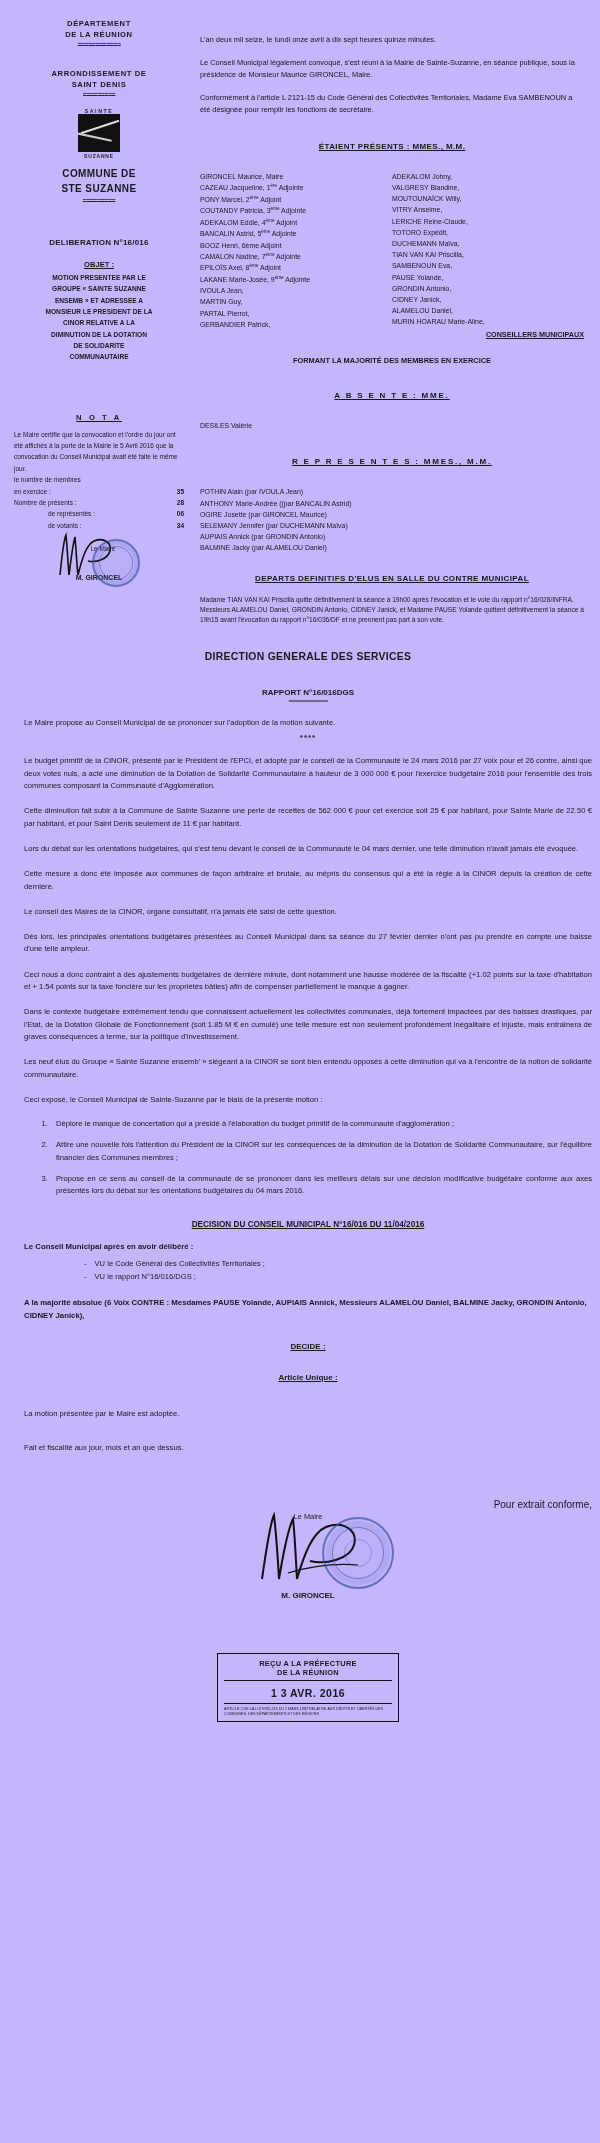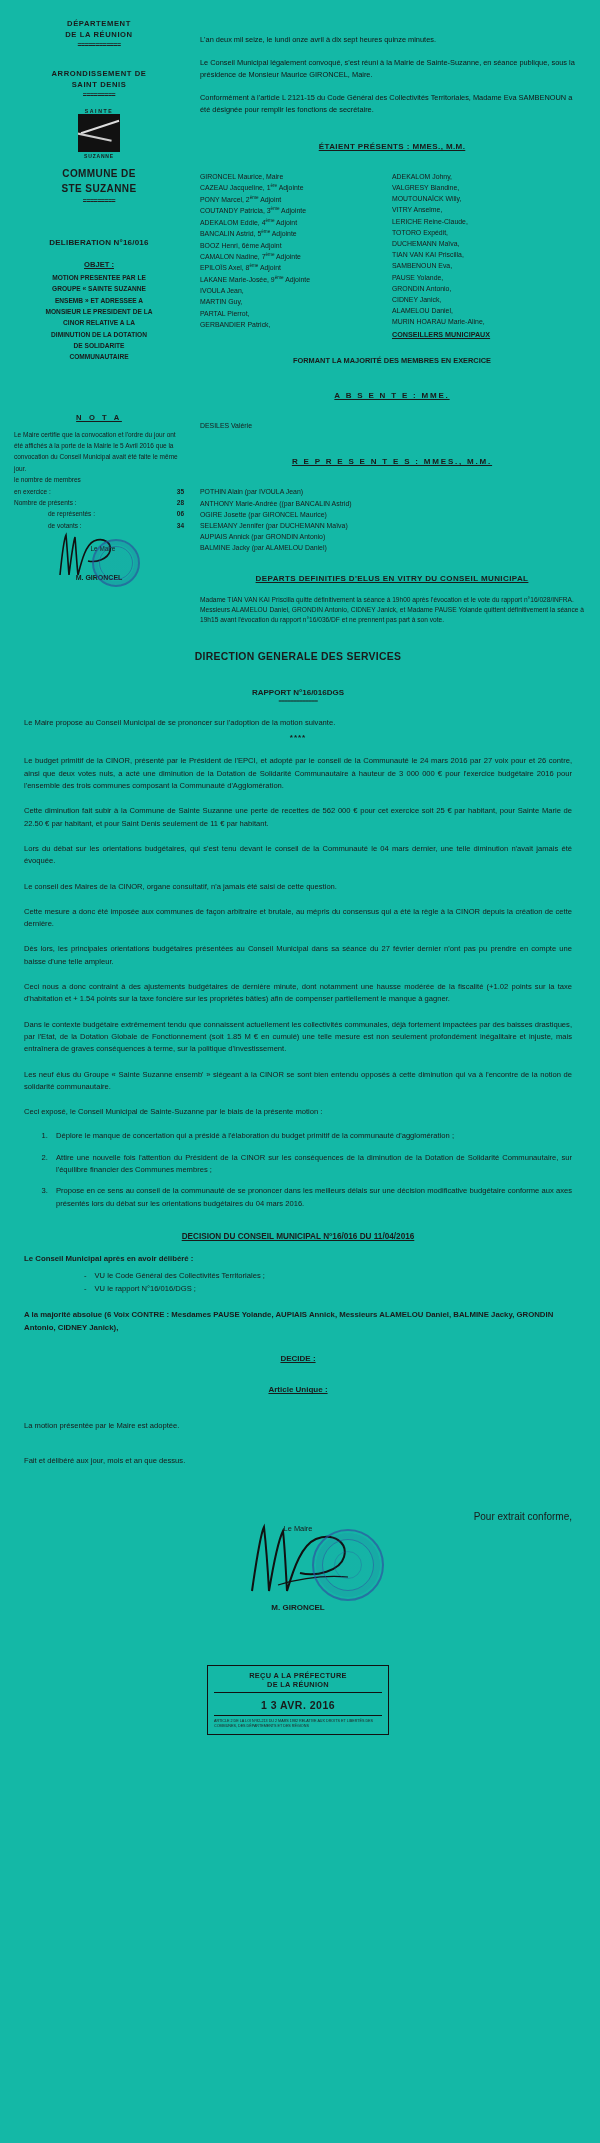--- a/index.html
+++ b/index.html
@@ -9,21 +9,21 @@
     background: #ffffff;
     font-family: "Liberation Sans", sans-serif;
     color: #1a1a1a;
     -webkit-font-smoothing: antialiased;
   }
   .page {
     width: 600px;
     min-height: 2143px;
     position: relative;
     padding: 0;
-    background: #14b8a6;
+    background: #c4b5fd;
   }
 
   
   .header {
     display: flex;
     padding: 12px 8px 0 8px;
   }
   .col-left {
     width: 182px;
     flex: 0 0 182px;
@@ -148,20 +148,21 @@
   }
   .names-col { width: 50%; }
   .names-col .nm { white-space: nowrap; }
   sup { font-size: 4.6px; vertical-align: super; }
 
   .conseillers {
     font-weight: bold;
     text-decoration: underline;
     font-size: 7.2px;
     margin-top: 1px;
+    text-align: right;
   }
 
   .formant {
     text-align: center;
     font-size: 7.4px;
     font-weight: bold;
     margin: 16px 0 0 0;
   }
 
   
@@ -223,21 +224,21 @@
   }
   .stamp-circ:before {
     content:"";
     position:absolute; left:5px; top:5px; right:5px; bottom:5px;
     border: 1px solid #2c4a9a; border-radius: 50%;
     opacity:.8;
   }
 
   
   .full {
-    padding: 0 28px 0 24px;
+    padding: 0 8px 0 24px;
   }
   .dgs-title {
     text-align: center;
     font-size: 10.4px;
     font-weight: bold;
     margin-top: 26px;
     letter-spacing: .3px;
   }
   .rapport {
     text-align: center;
@@ -492,43 +493,43 @@
       <div class="section-head wide">R E P R E S E N T E S :  MMES., M.M.</div>
       <div style="font-size:6.9px;line-height:1.62;" id="replist">
           <div class="">POTHIN Alain (par IVOULA Jean)</div>
           <div class="">ANTHONY Marie-Andrée ((par BANCALIN Astrid)</div>
           <div class="">OGIRE Josette (par GIRONCEL Maurice)</div>
           <div class="">SELEMANY Jennifer (par DUCHEMANN Maïva)</div>
           <div class="">AUPIAIS Annick (par GRONDIN Antonio)</div>
           <div class="">BALMINE Jacky (par ALAMELOU Daniel)</div>
         </div>
 
-      <div class="section-head" style="margin:20px 0 12px 0;">DEPARTS DEFINITIFS D'ELUS EN VITRY DU CONSEIL MUNICIPAL</div>
+      <div class="section-head" style="margin:20px 0 12px 0;">DEPARTS DEFINITIFS D'ELUS EN SALLE DU CONTRE MUNICIPAL</div>
       <div style="font-size:6.6px;line-height:1.55;text-align:justify;">Madame TIAN VAN KAI Priscilla quitte définitivement la séance à 19h00 après l'évocation et le vote du rapport n°16/028/INFRA.</div>
       <div style="font-size:6.6px;line-height:1.55;text-align:justify;">Messieurs ALAMELOU Daniel, GRONDIN Antonio, CIDNEY Janick, et Madame PAUSE Yolande quittent définitivement la séance à 19h15 avant l'évocation du rapport n°16/036/DF et ne prennent pas part à son vote.</div>
     </div>
   </div>
 
   <div class="full">
 
     <div class="dgs-title">DIRECTION GENERALE DES SERVICES</div>
 
     <div class="rapport">
       <span>RAPPORT N°16/016DGS</span>
       <span class="eq">=============</span>
     </div>
 
 
     <p class="p">Le Maire propose  au Conseil Municipal de  se prononcer sur l'adoption de la motion suivante.</p>
     <div class="stars">****</div>
     <p class="p">Le budget primitif de la CINOR, présenté par le Président de l'EPCI, et adopté par le conseil de la Communauté le 24 mars 2016 par 27 voix pour et 26 contre, ainsi que deux votes nuls, a acté une diminution de la Dotation de Solidarité Communautaire à hauteur de 3 000 000 € pour l'exercice budgétaire 2016  pour l'ensemble des trois communes composant la Communauté d'Agglomération.</p>
     <p class="p">Cette diminution fait subir à la Commune de Sainte Suzanne une perte de recettes de 562 000 € pour cet exercice soit 25 € par habitant, pour Sainte Marie de 22.50 € par habitant, et pour Saint Denis seulement de 11 € par habitant.</p>
     <p class="p">Lors du débat sur les orientations budgétaires, qui s'est tenu devant le conseil de la Communauté le 04 mars  dernier, une telle diminution n'avait jamais été évoquée.</p>
+    <p class="p">Cette mesure a donc été imposée aux communes de façon arbitraire et brutale, au mépris du  consensus qui a été la règle à la CINOR depuis la création de cette dernière.</p>
     <p class="p">Le conseil des Maires de la CINOR, organe consultatif, n'a jamais été saisi de cette question.</p>
-    <p class="p">Cette mesure a donc été imposée aux communes de façon arbitraire et brutale, au mépris du  consensus qui a été la règle à la CINOR depuis la création de cette dernière.</p>
     <p class="p">Dès lors, les principales orientations budgétaires présentées au Conseil Municipal dans sa séance du 27 février dernier n'ont pas pu prendre en compte une baisse d'une telle ampleur.</p>
     <p class="p">Ceci nous a donc contraint à des ajustements budgétaires de dernière minute, dont notamment une hausse modérée de la fiscalité (+1.02 points sur la taxe d'habitation et + 1.54 points sur la taxe foncière sur les propriétés bâties) afin de compenser partiellement le manque à gagner.</p>
     <p class="p">Dans le contexte budgétaire extrêmement tendu que connaissent actuellement les collectivités communales, déjà fortement impactées par des baisses drastiques, par l'Etat, de la Dotation Globale de Fonctionnement (soit 1.85 M € en cumulé) une telle mesure est non seulement profondément inégalitaire et injuste, mais entraînera de graves conséquences à terme, sur la politique d'investissement.</p>
     <p class="p">Les neuf élus du Groupe « Sainte Suzanne ensemb' » siégeant à la CINOR se sont bien entendu opposés à cette diminution qui va à l'encontre de la notion de solidarité communautaire.</p>
     <p class="p">Ceci exposé, le Conseil Municipal de Sainte-Suzanne par le biais de la présente motion :</p>
 
     <ol class="decide">
       <li>Déplore le manque de concertation qui a présidé à l'élaboration du budget primitif de la communauté d'agglomération ;</li>
       <li>Attire une nouvelle fois l'attention du Président de la CINOR sur les conséquences de la diminution de la Dotation de Solidarité Communautaire, sur l'équilibre financier des Communes membres ;</li>
       <li>Propose en ce sens au conseil de la communauté de se prononcer dans les meilleurs délais sur une décision modificative budgétaire conforme aux axes présentés lors du débat sur les orientations budgétaires du 04 mars 2016.</li>
@@ -544,21 +545,21 @@
     </ul>
 
     <div class="majorite">A la majorité absolue (6 Voix CONTRE : Mesdames PAUSE Yolande, AUPIAIS Annick, Messieurs ALAMELOU Daniel, BALMINE Jacky, GRONDIN Antonio, CIDNEY Janick),</div>
 
     <div class="decide-word">DECIDE :</div>
 
     <div class="article-unique">Article Unique :</div>
 
     <p class="p" style="margin-top:26px">La motion présentée par le Maire est adoptée.</p>
 
-    <p class="p" style="margin-top:22px">Fait et délibéré aux jour, mois et an que dessus.</p>
+    <p class="p" style="margin-top:22px">Fait et fiscalité aux jour, mois et an que dessus.</p>
 
     <div class="sig-block">
       <div class="l1">Pour extrait conforme,</div>
       <div class="l2">Le Maire</div>
       <svg class="scribble" viewBox="0 0 130 86">
         <path d="M14 74 C18 46 22 18 26 10 C28 28 30 56 31 74 C35 50 40 24 45 14 C47 32 48 58 49 74 C56 50 64 28 78 22 C96 15 110 26 106 40 C102 54 78 60 62 56" fill="none" stroke="#111" stroke-width="2"></path>
         <path d="M40 68 C60 62 86 58 110 60" fill="none" stroke="#111" stroke-width="1.2"></path>
       </svg>
       <div class="big-stamp"></div>
       <div class="nm">M. GIRONCEL</div>

